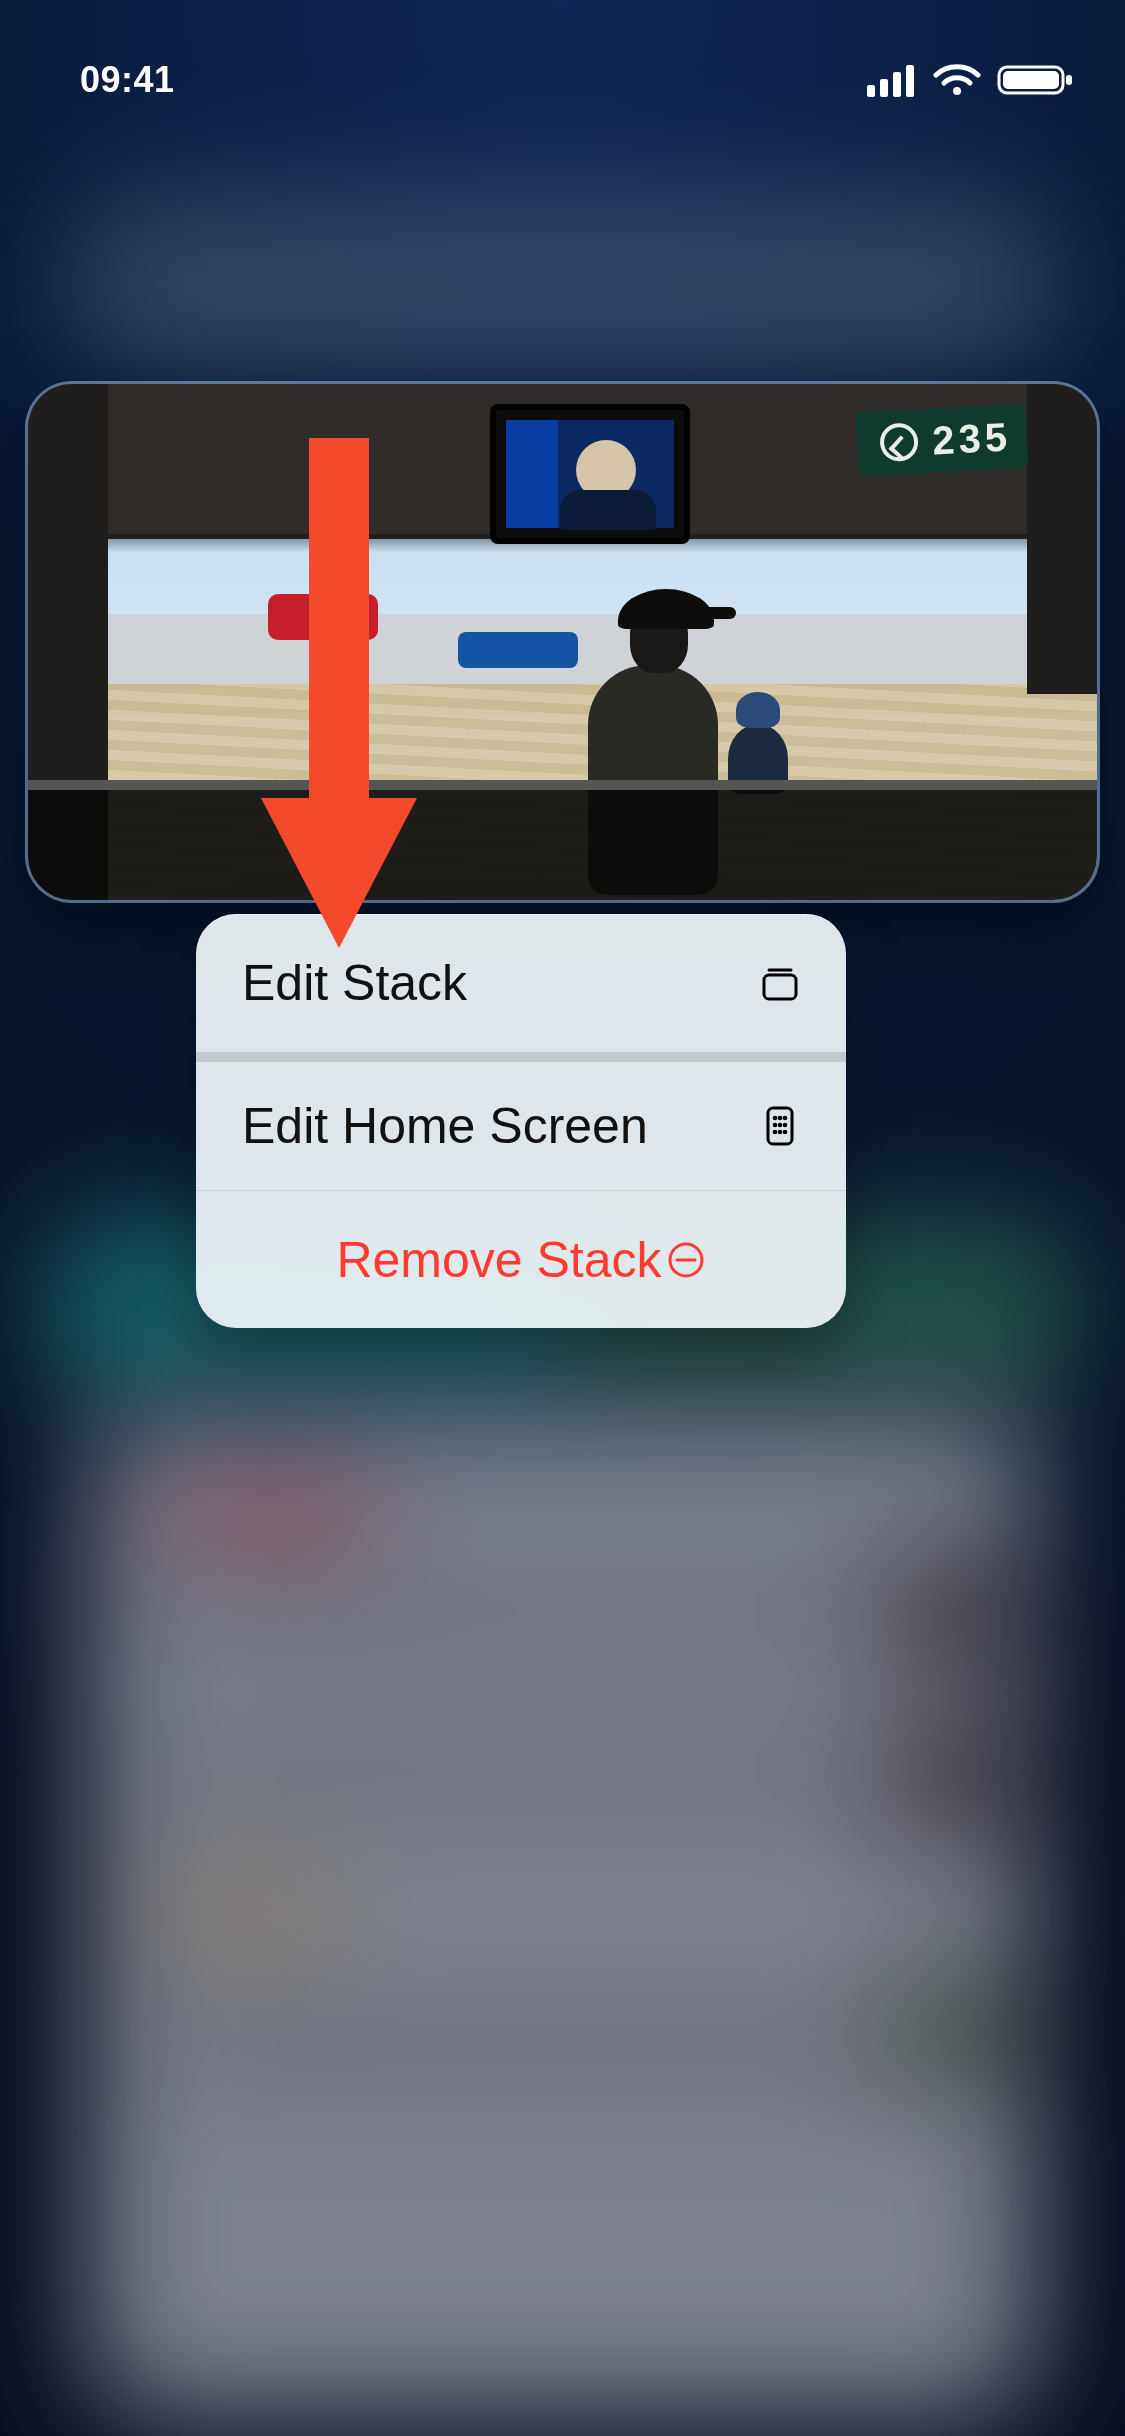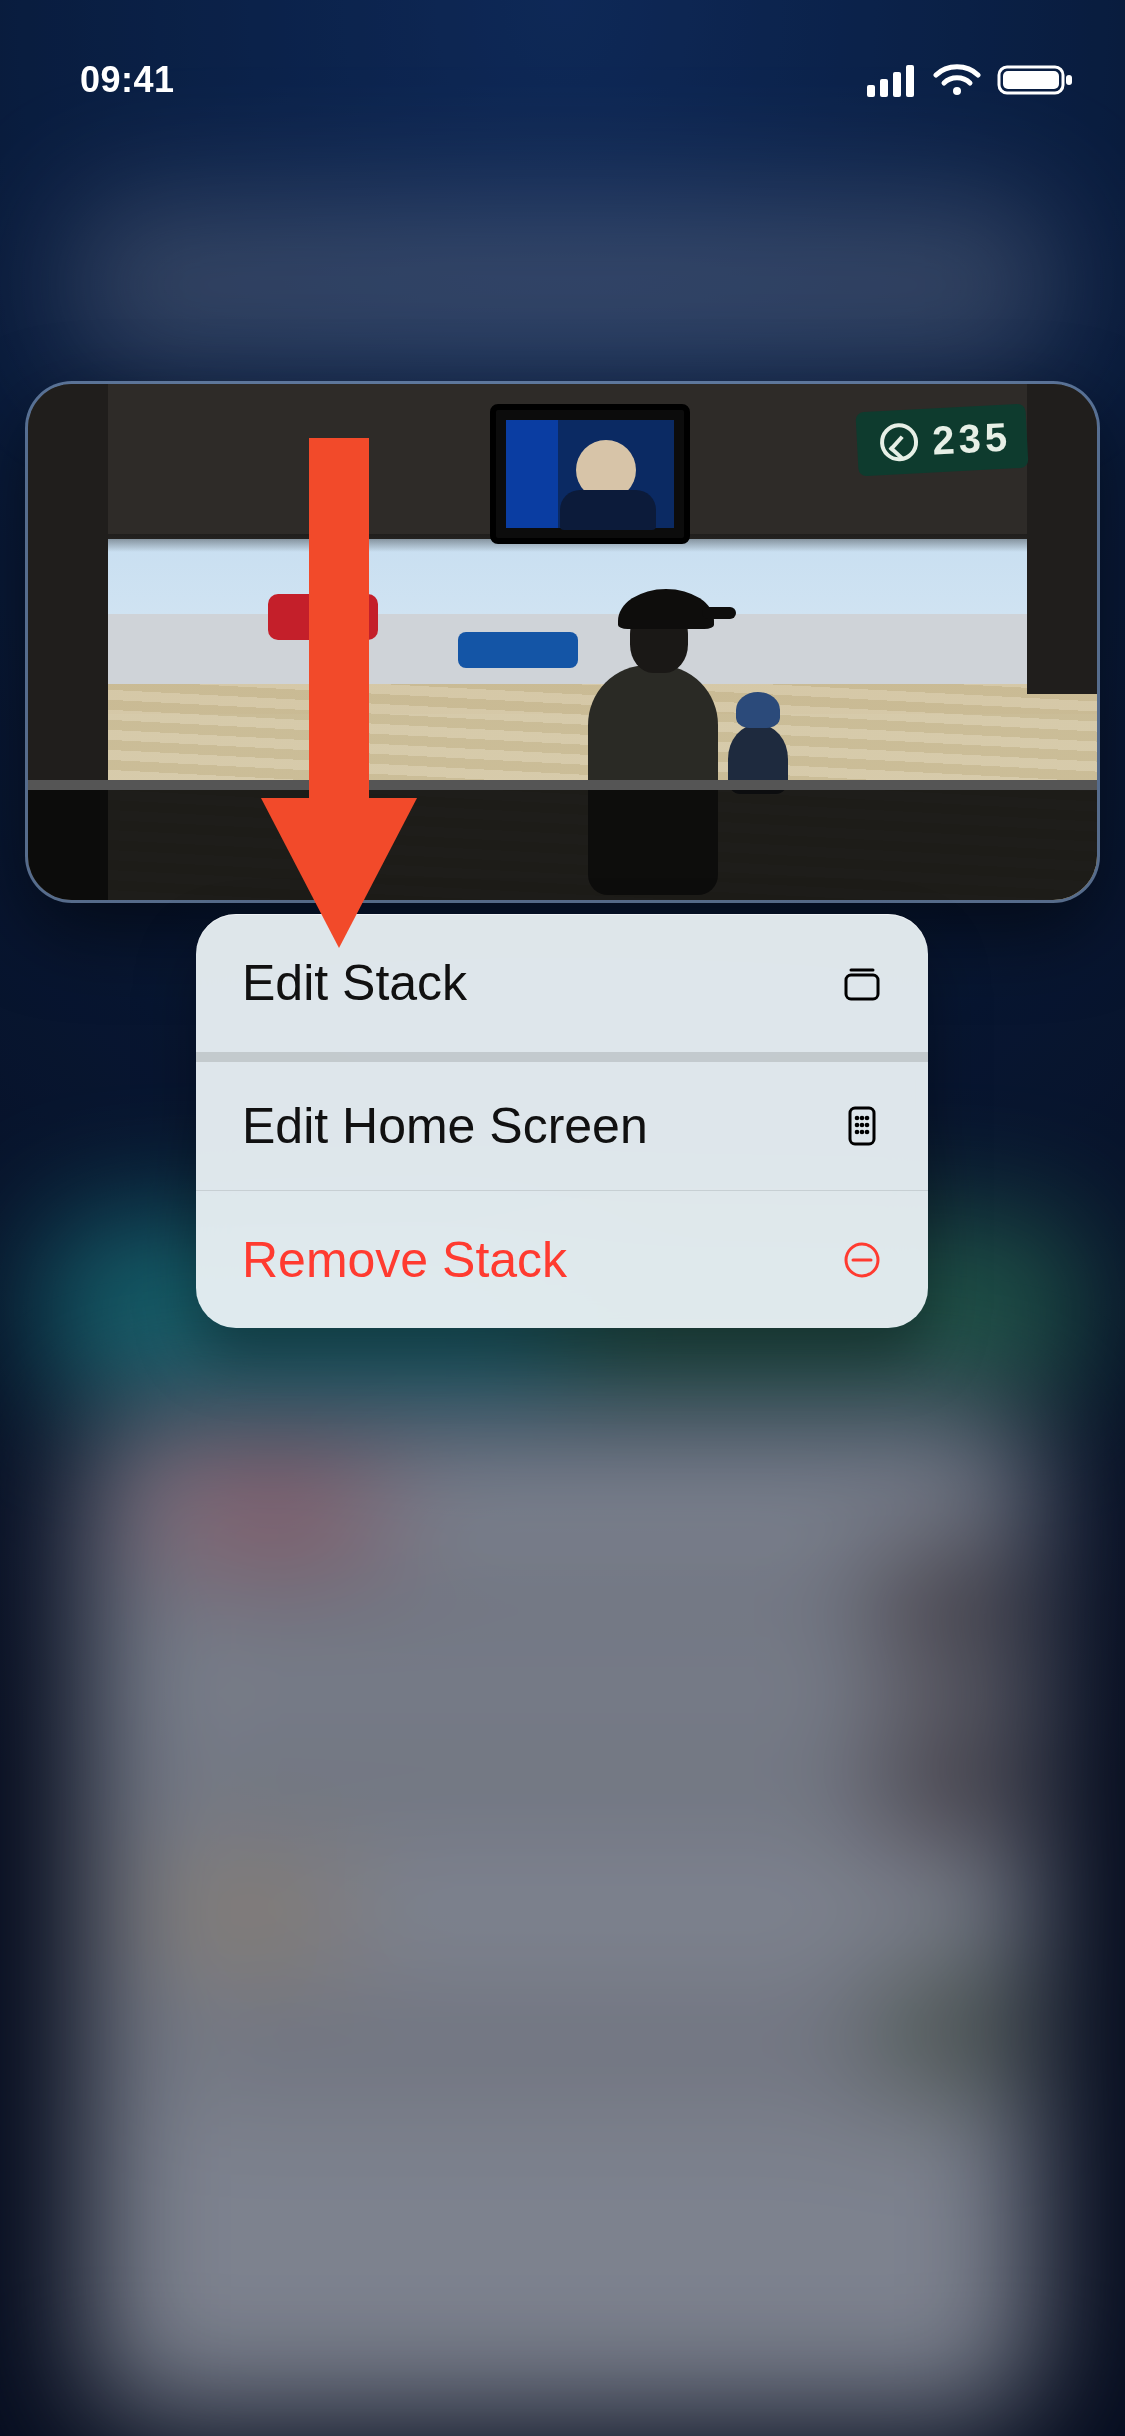--- a/index.html
+++ b/index.html
@@ -93,37 +93,37 @@
   .tv .suit{position:absolute; left:54px; top:70px; width:96px; height:40px; background:#0c1b3a; border-radius:20px 20px 4px 4px;}
   .sign{position:absolute; top:24px; right:70px; width:170px; height:64px; background:#0e3b2e; border-radius:8px; transform:rotate(-3deg); display:flex; align-items:center; justify-content:flex-end; gap:14px; padding-right:16px;}
   .sign .num{color:#e7efe6; font-size:40px; font-weight:700; letter-spacing:4px;}
   .sign .arrow{width:38px;height:38px;border:4px solid #e7efe6;border-radius:50%;position:relative;}
   .sign .arrow::after{content:'';position:absolute;left:8px;top:12px;width:14px;height:14px;border-left:4px solid #e7efe6;border-bottom:4px solid #e7efe6;transform:rotate(45deg);}
   .coke{position:absolute; left:240px; top:210px; width:110px; height:46px; background:#c41f2a; border-radius:10px;}
   .bluead{position:absolute; left:430px; top:248px; width:120px; height:36px; background:#1455a6; border-radius:8px;}
 
   
   .menu {
-    position: absolute; top: 914px; left: 196px; width: 732px;
+    position: absolute; top: 914px; left: 196px; width: 650px;
     background: rgba(236,243,246,0.94);
     border-radius: 40px;
     box-shadow: 0 30px 60px rgba(0,0,0,0.35), 0 1px 0 rgba(255,255,255,0.5) inset;
     overflow: hidden;
     backdrop-filter: blur(20px);
     z-index: 30;
   }
   .menu-item {
     display: flex; align-items: center; justify-content: space-between;
     padding: 0 42px 0 46px; height: 138px;
     font-size: 50px; font-weight: 400; color: #111;
     border-top: 1px solid rgba(0,0,0,0.10);
   }
   .menu-item:first-child { border-top: none; }
   .menu-item.section-gap { border-top: 10px solid rgba(0,0,0,0.12); text-align: center; }
-  .menu-item.destructive { color: #ff3b30; }
+  .menu-item.destructive { color: #ff3b30; justify-content: center; }
   .menu-item.destructive svg { stroke: #ff3b30; }
   .menu-item .icon { width: 48px; height: 48px; display:flex; align-items:center; justify-content:center;}
   .menu-item .icon svg { width: 44px; height: 44px; }
 
   
   .annot-arrow {
     position: absolute; left: 274px; top: 438px; width: 130px; height: 530px;
     z-index: 40;
   }
   .annot-arrow .shaft {

